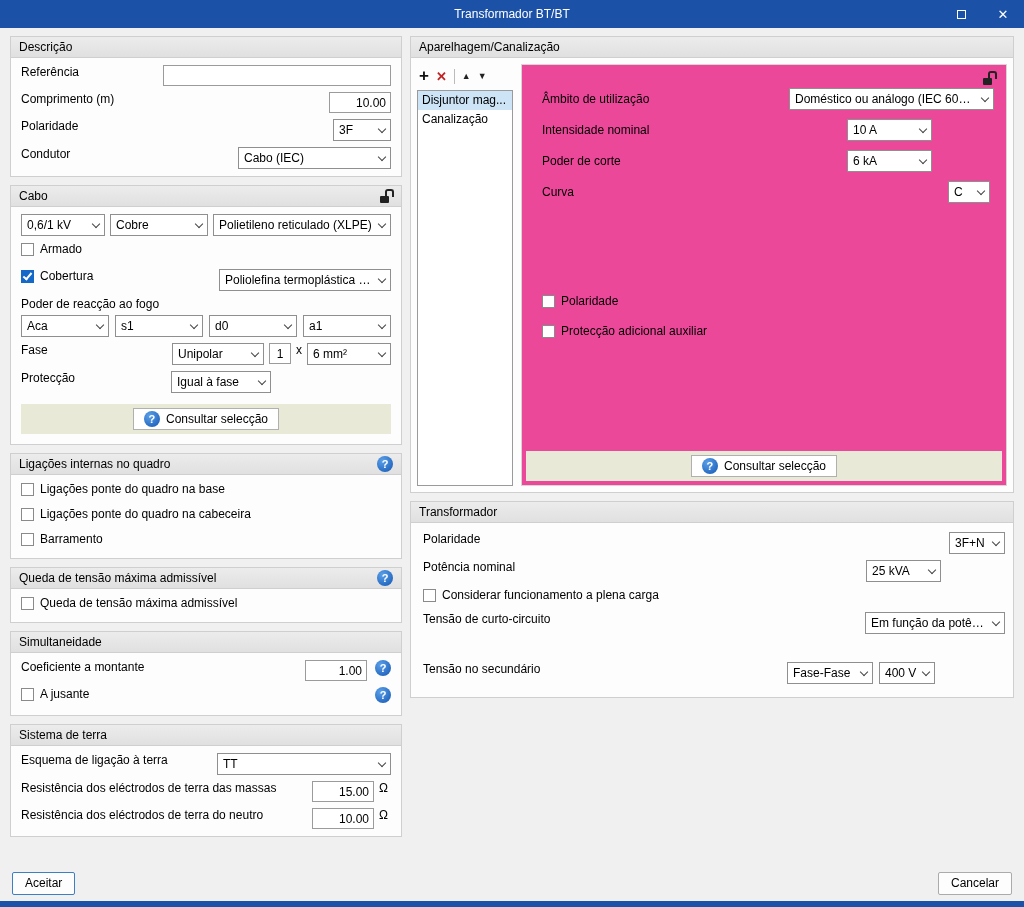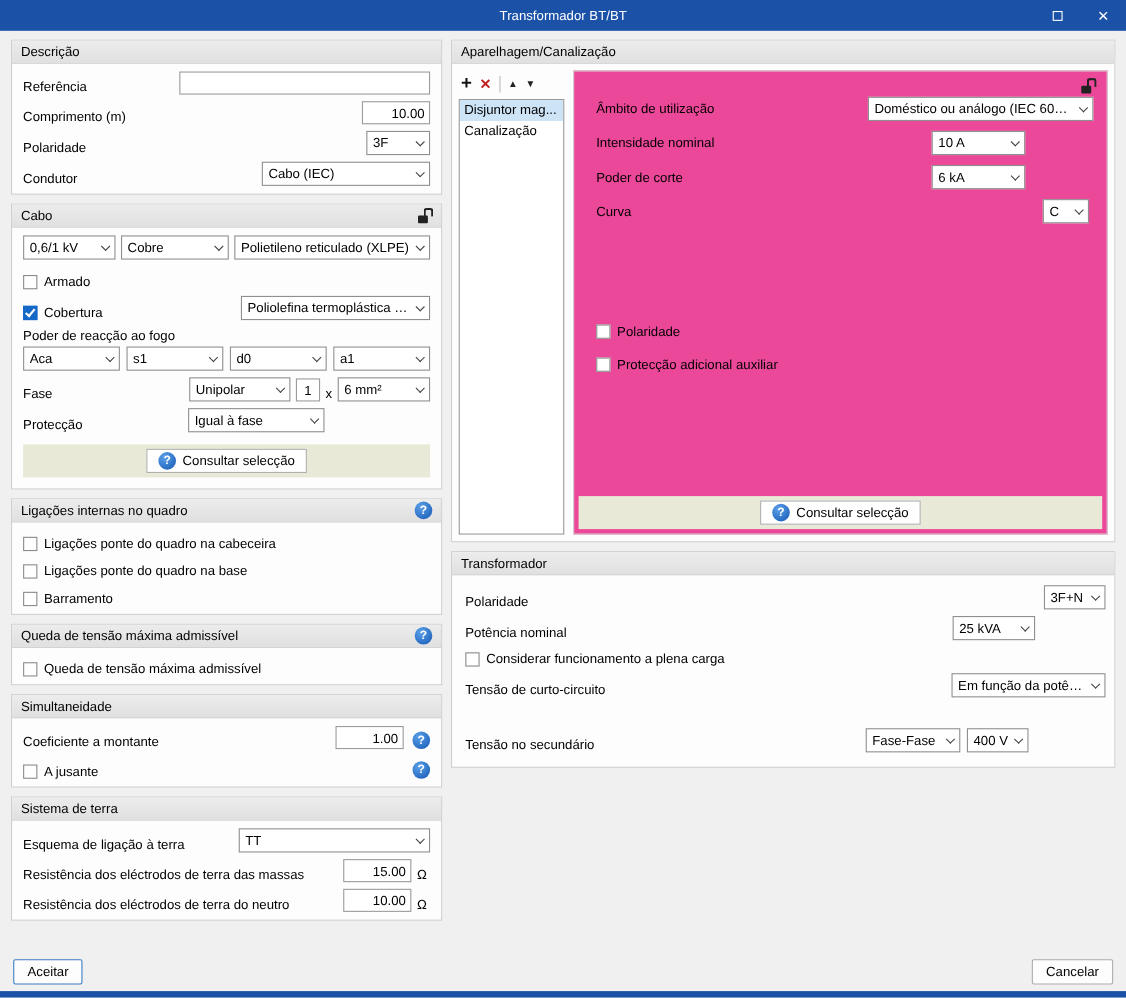--- a/index.html
+++ b/index.html
@@ -17,21 +17,21 @@
   .maxsq { width:9px; height:9px; border:1px solid #fff; display:block; }
   
   .main { height:873px; display:flex; flex-direction:column; }
   .cols { flex:1; display:flex; gap:8px; padding:8px 10px 0 10px; align-items:flex-start; min-height:0; }
   .col-left { width:392px; flex:none; }
   .col-right { flex:1; min-width:0; }
   
   .section { border:1px solid #cfcfcf; background:#fdfdfd; margin-bottom:8px; }
   .sec-h { height:21px; background:linear-gradient(#ececec,#e0e0e0); border-bottom:1px solid #cfcfcf; display:flex; align-items:center; justify-content:space-between; padding:0 8px; }
   .sec-b { padding:4px 0; }
-  .srow { display:flex; align-items:flex-end; padding:3px 10px; min-height:27px; }
+  .srow { display:flex; align-items:flex-start; padding:3px 10px; min-height:27px; }
   .lbl { flex:1; }
   .lblw { width:150px; flex:none; }
   
   .input { height:21px; border:1px solid #9b9b9b; background:#fff; font-family:"Liberation Sans",sans-serif; font-size:12px; padding:0 4px; }
   .num { text-align:right; }
   .ctr { text-align:center; }
   .select { height:22px; border:1px solid #8f8f8f; background:#fff; display:flex; align-items:center; padding-left:5px; cursor:default; flex:none; }
   .sel-text { flex:1; white-space:nowrap; overflow:hidden; text-overflow:ellipsis; }
   .chev { width:16px; flex:none; display:flex; align-items:center; justify-content:center; }
   .chev::after { content:""; width:5px; height:5px; border-right:1px solid #444; border-bottom:1px solid #444; transform:rotate(45deg); margin-top:-2px; }
@@ -183,21 +183,21 @@
           </div>
           <input class="input ctr" style="width: 22px;" value="1">
           <span>x</span>
           <div class="select" style="width:84px">
             <span class="sel-text">6 mm²</span>
             <span class="chev"></span>
           </div>
         </div>
         <div class="srow">
           <span class="lblw">Protecção</span>
-          <div class="select" style="width:124px">
+          <div class="select" style="width:100px">
             <span class="sel-text">Igual à fase</span>
             <span class="chev"></span>
           </div>
         </div>
         <div class="consult-bar">
           <button class="consult-btn">
             <span class="help">?</span>
             <span>Consultar selecção</span>
           </button>
         </div>
@@ -206,27 +206,27 @@
 
     <div class="section">
       <div class="sec-h">
         <span>Ligações internas no quadro</span>
         <span class="help">?</span>
       </div>
       <div class="sec-b">
         <div class="srow" style="min-height:25px">
           <div class="cbrow">
             <span class="cb"></span>
+            <span>Ligações ponte do quadro na base</span>
+          </div>
+        </div>
+        <div class="srow" style="min-height:25px">
+          <div class="cbrow">
+            <span class="cb"></span>
             <span>Ligações ponte do quadro na cabeceira</span>
-          </div>
-        </div>
-        <div class="srow" style="min-height:25px">
-          <div class="cbrow">
-            <span class="cb"></span>
-            <span>Ligações ponte do quadro na base</span>
           </div>
         </div>
         <div class="srow" style="min-height:25px">
           <div class="cbrow">
             <span class="cb"></span>
             <span>Barramento</span>
           </div>
         </div>
       </div>
     </div>

